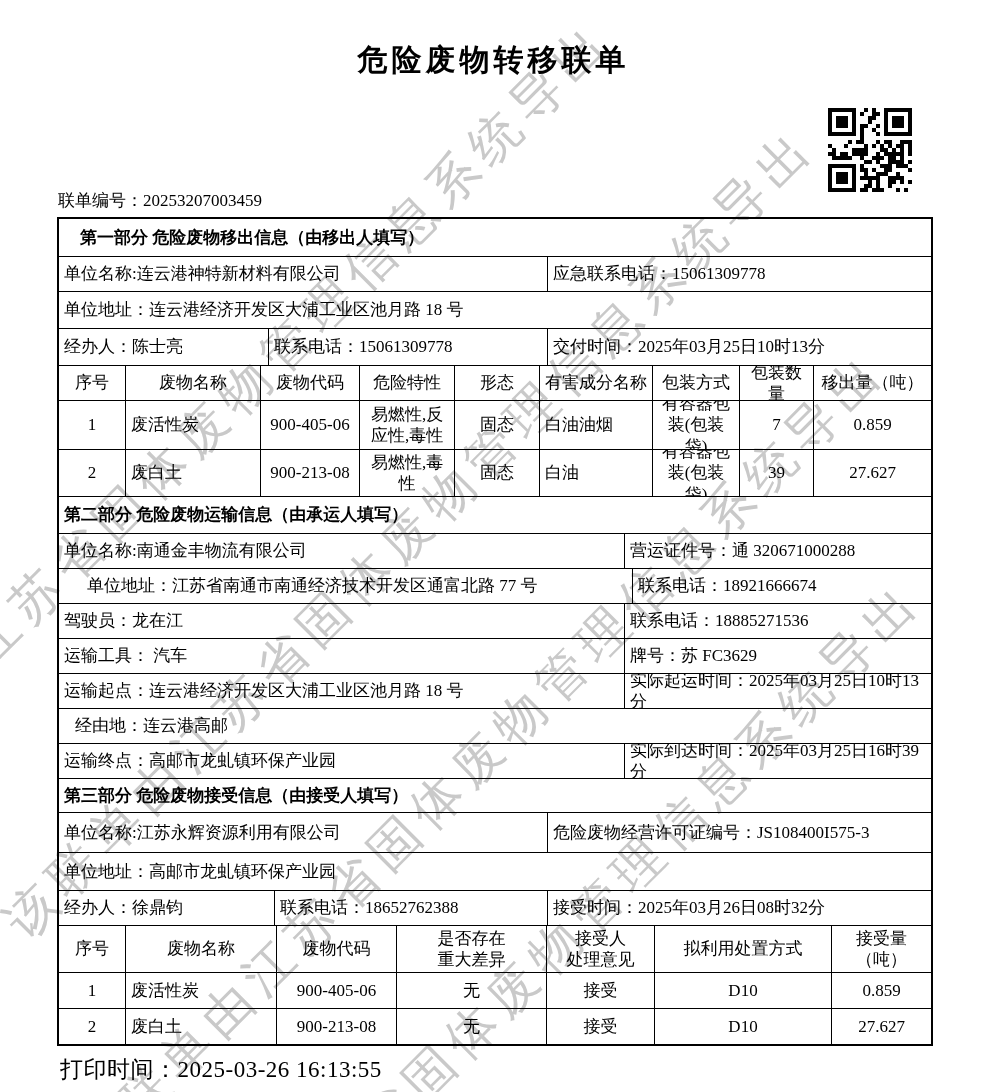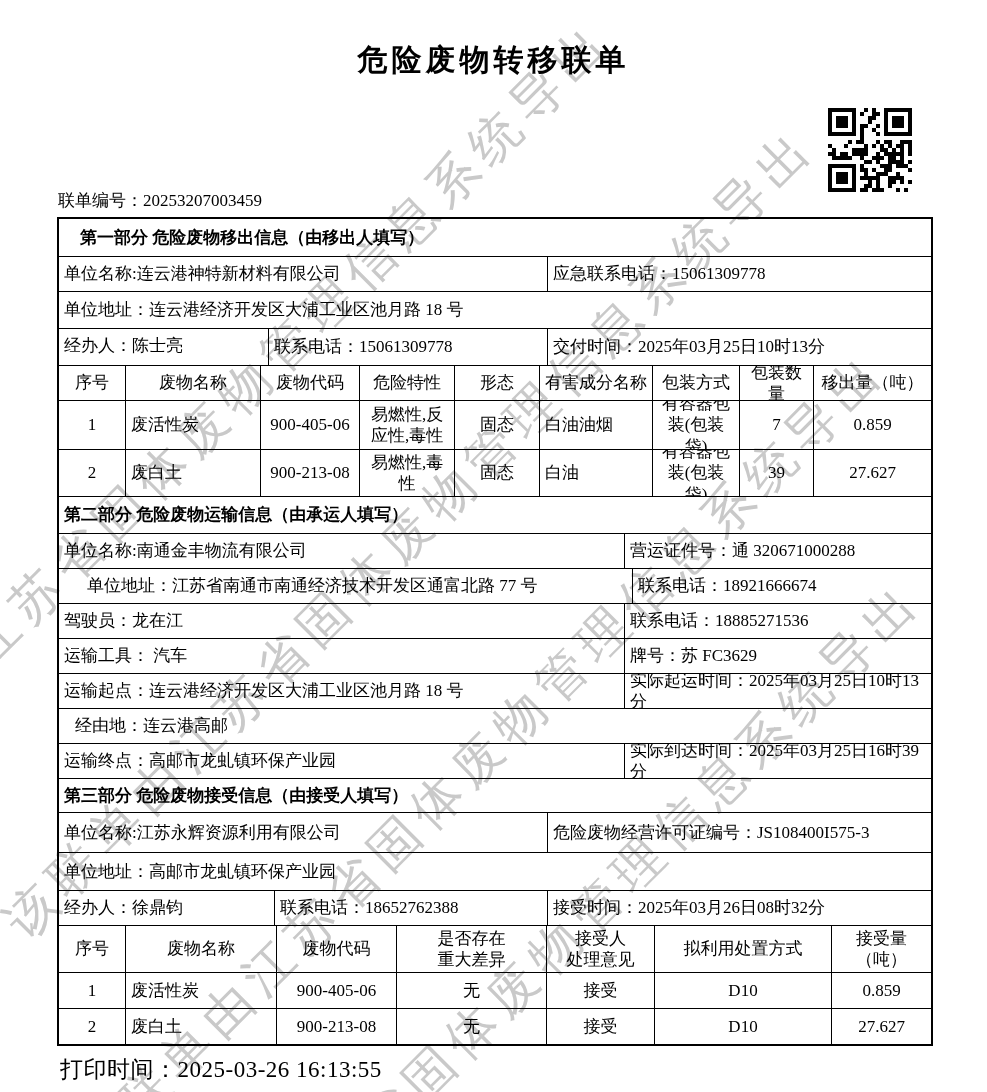--- a/index.html
+++ b/index.html
@@ -300,21 +300,21 @@
       <div class="cell fc sec" style="width:872px;">第一部分 危险废物移出信息（由移出人填写）</div>
     </div>
     <div class="row" style="height:35px;">
       <div class="cell fc" style="width:488px;">单位名称:连云港神特新材料有限公司</div>
       <div class="cell" style="width:384px;">应急联系电话：15061309778</div>
     </div>
     <div class="row" style="height:37px;">
       <div class="cell fc" style="width:872px;">单位地址：连云港经济开发区大浦工业区池月路 18 号</div>
     </div>
     <div class="row" style="height:37px;">
-      <div class="cell fc" style="width:209px;font-family:Liberation Mono, monospace;">经办人：陈士亮</div>
+      <div class="cell fc" style="width:209px;">经办人：陈士亮</div>
       <div class="cell" style="width:279px;">联系电话：15061309778</div>
       <div class="cell" style="width:384px;">交付时间：2025年03月25日10时13分</div>
     </div>
 
     <div class="row" style="height:35px;">
       <div class="cell fc c" style="width:66px;">序号</div>
       <div class="cell c" style="width:135px;">废物名称</div>
       <div class="cell c" style="width:99px;">废物代码</div>
       <div class="cell c" style="width:95px;">危险特性</div>
       <div class="cell c" style="width:85px;">形态</div>

